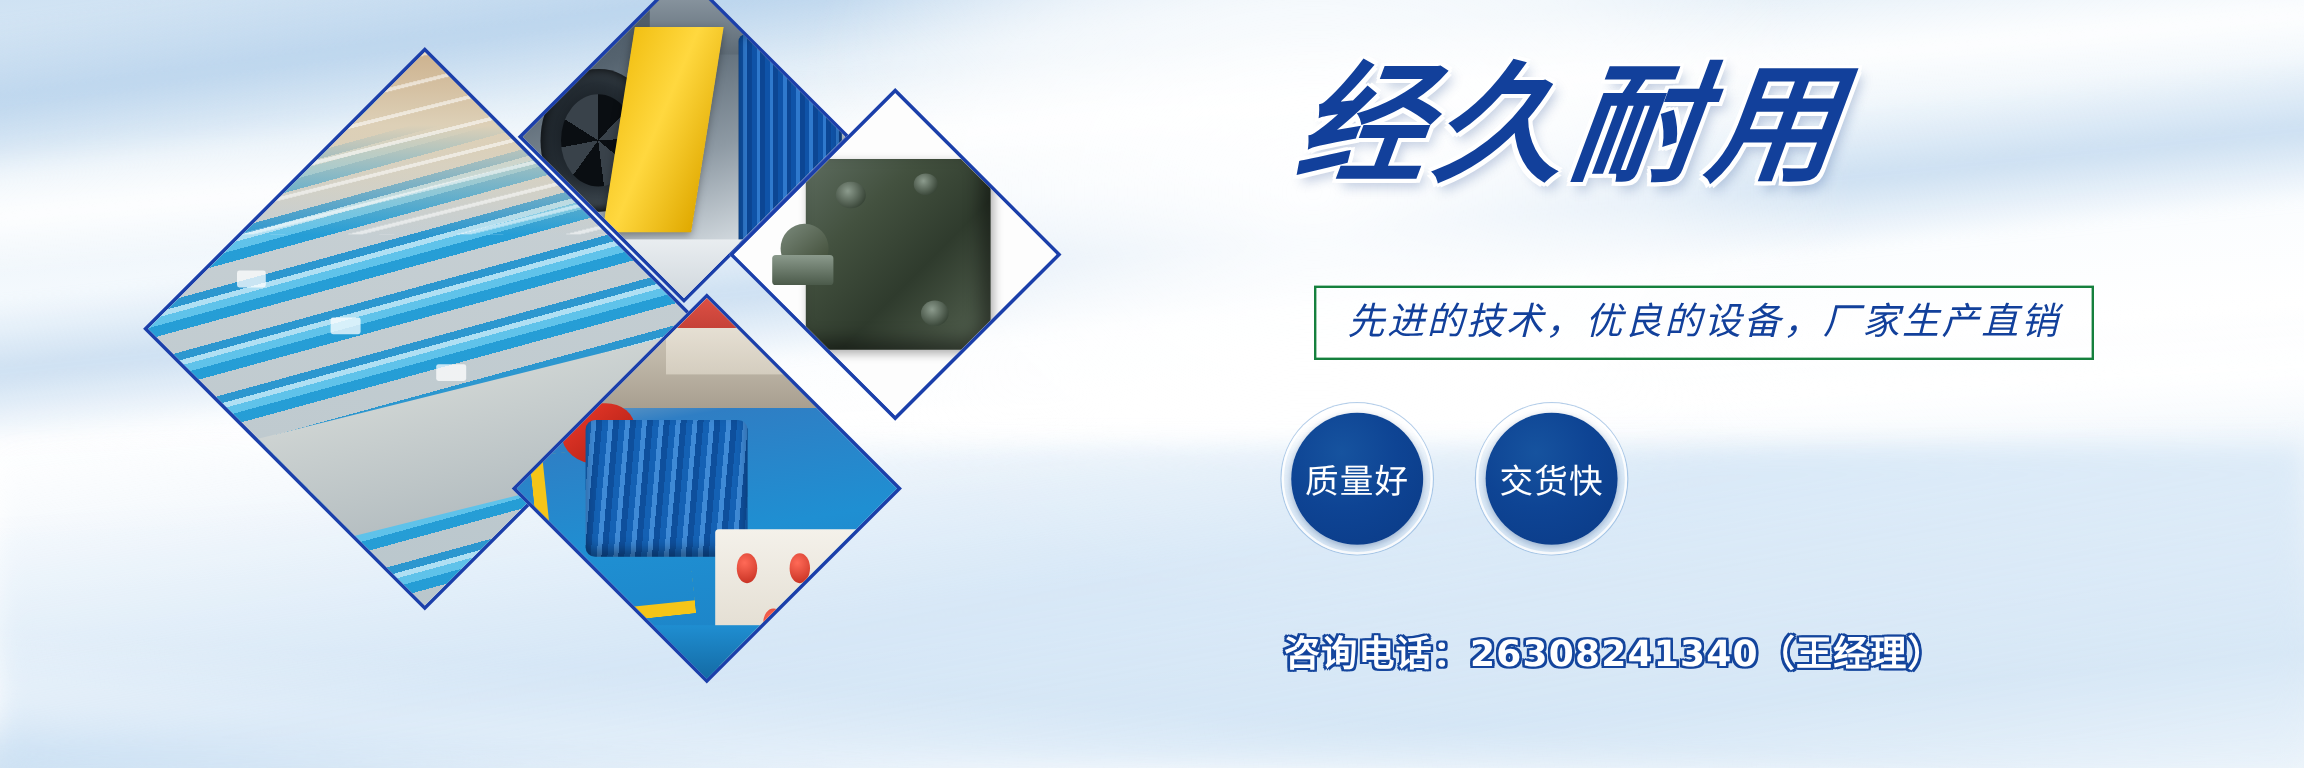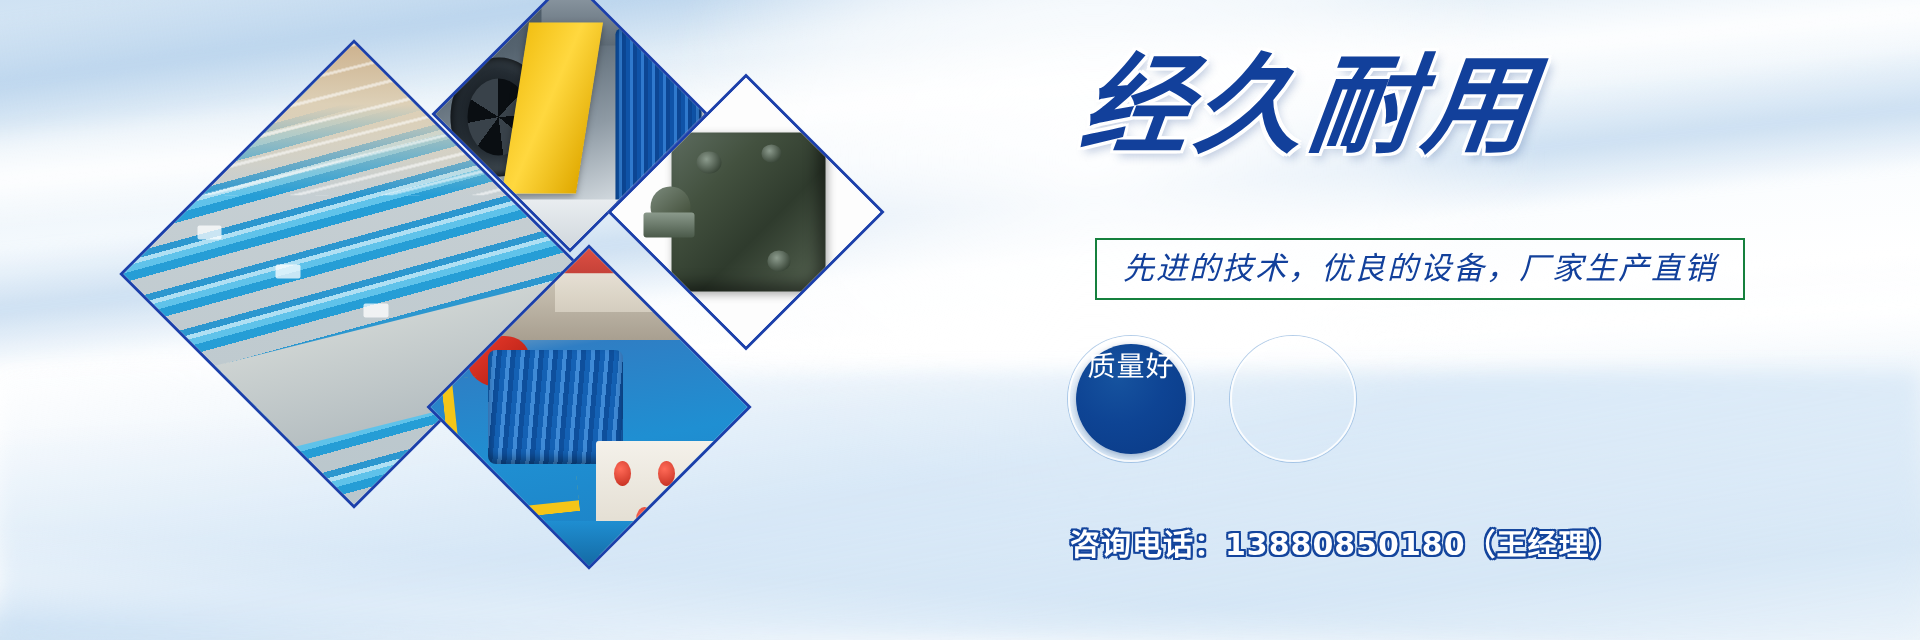--- a/index.html
+++ b/index.html
@@ -324,20 +324,21 @@
     border-radius: 50%;
     border: 2px solid rgba(255,255,255,0.85);
     box-shadow: 0 0 0 1px rgba(120,165,215,0.55);
   }
   .badge .disc {
     position: absolute;
     inset: 8px;
     border-radius: 50%;
     background: radial-gradient(circle at 38% 30%, #16539f 0%, #0e4494 45%, #0a3a86 100%);
     display: flex;
+    align-items: center;
     justify-content: center;
     box-shadow: 0 2px 6px rgba(20,60,120,.35);
   }
   .badge .label {
     color: #ffffff;
     font-size: 28px;
     letter-spacing: 1px;
     font-family: "DejaVu Sans", "Liberation Sans", sans-serif;
     white-space: nowrap;
   }
@@ -431,21 +432,24 @@
       <div class="badge">
         <div class="ring"></div>
         <div class="disc">
           <span class="label">质量好</span>
         </div>
       </div>
 
 
       <div class="badge">
         <div class="ring"></div>
-      </div>
-
-    </div>
-
-    <div class="phone">咨询电话：13880850180（王经理）</div>
+        <div class="disc">
+          <span class="label">交货快</span>
+        </div>
+      </div>
+
+    </div>
+
+    <div class="phone">咨询电话：26308241340（王经理）</div>
 
   </div>
 
 </div>
 
 </body></html>

